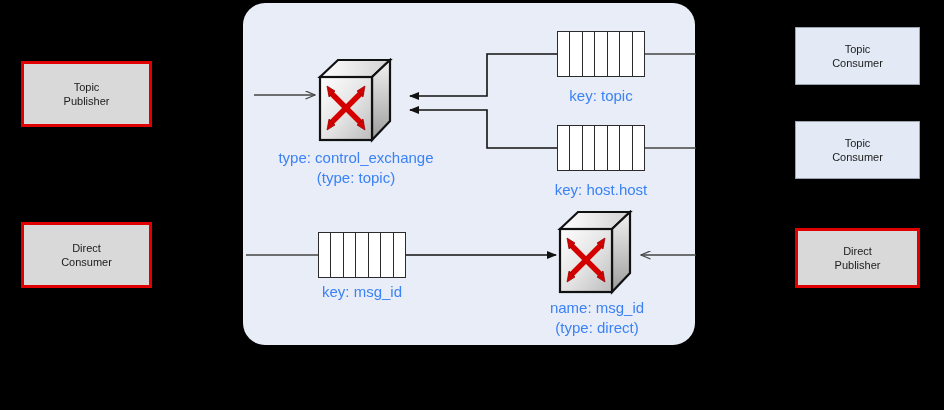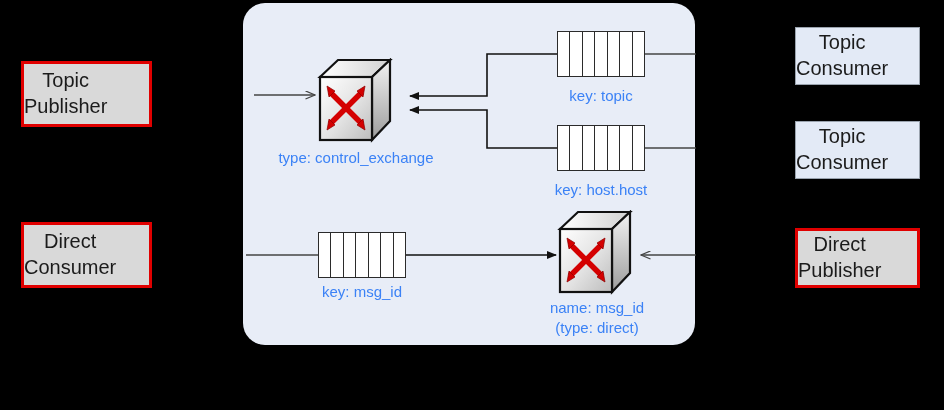--- a/index.html
+++ b/index.html
@@ -26,24 +26,24 @@
     background: #e8edf7;
     border-radius: 22px;
   }
 
   
   .endpoint {
     position: absolute;
     box-sizing: border-box;
     display: flex;
     align-items: center;
-    justify-content: flex-start;
+    justify-content: center;
     text-align: center;
     line-height: 1.28;
-    font-size: 20px;
+    font-size: 11px;
     color: #1b1b1b;
   }
   .endpoint .lbl { display: block; }
   .endpoint.pubstyle {
     background: #d9d9d9;
     border: 3px solid #e00000;
   }
   .endpoint.constyle {
     background: #e3eaf6;
     border: 1px solid #9aa3ae;
@@ -281,20 +281,21 @@
     <g fill="#d40000" stroke="#8a0000" stroke-width="0.7">
       <polygon points="11,28 19,33 13,39"></polygon>
       <polygon points="49,72 41,67 47,61"></polygon>
       <polygon points="11,72 13,61 19,67"></polygon>
       <polygon points="49,28 47,39 41,33"></polygon>
     </g>
   </svg>
 
   <div class="caption" id="cap-control">
     <div>type: control_exchange</div>
+    <div>(type: topic)</div>
   </div>
 
   <div class="caption" id="cap-msgid">
     <div>name: msg_id</div>
     <div>(type: direct)</div>
   </div>
 
   <div class="caption" id="cap-q-topic">key: topic</div>
 
   <div class="caption" id="cap-q-thost">key: host.host</div>

